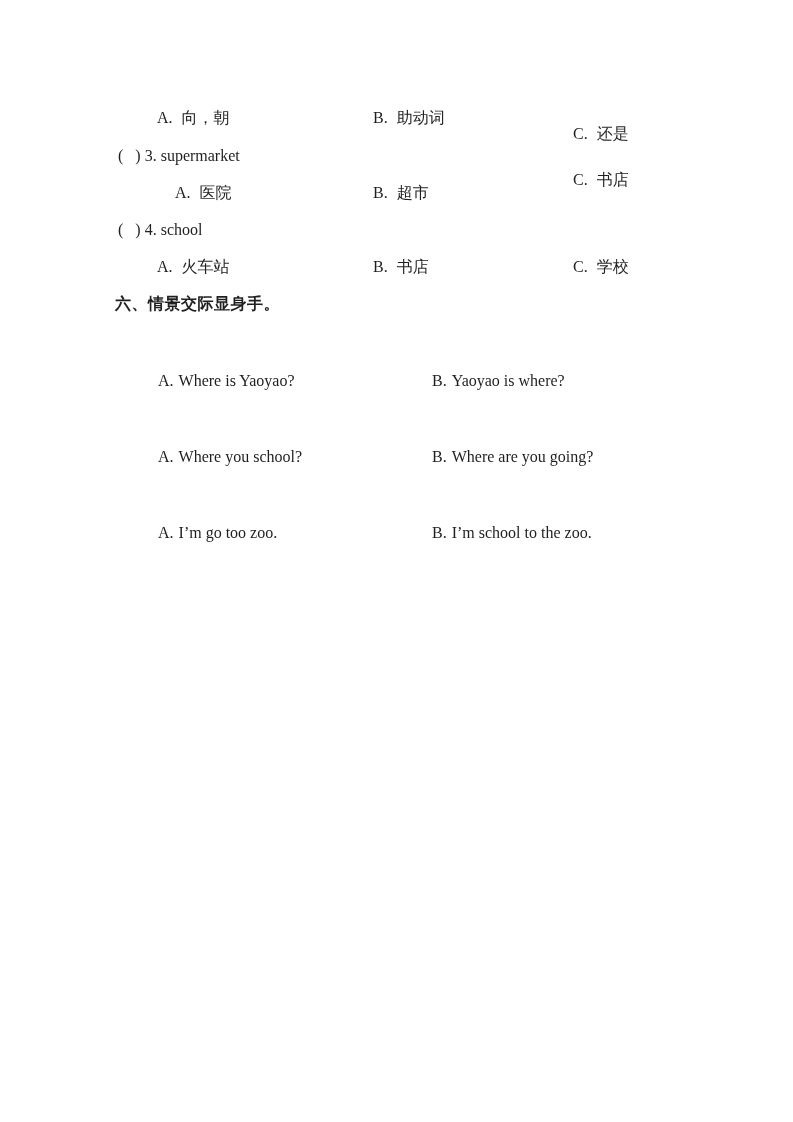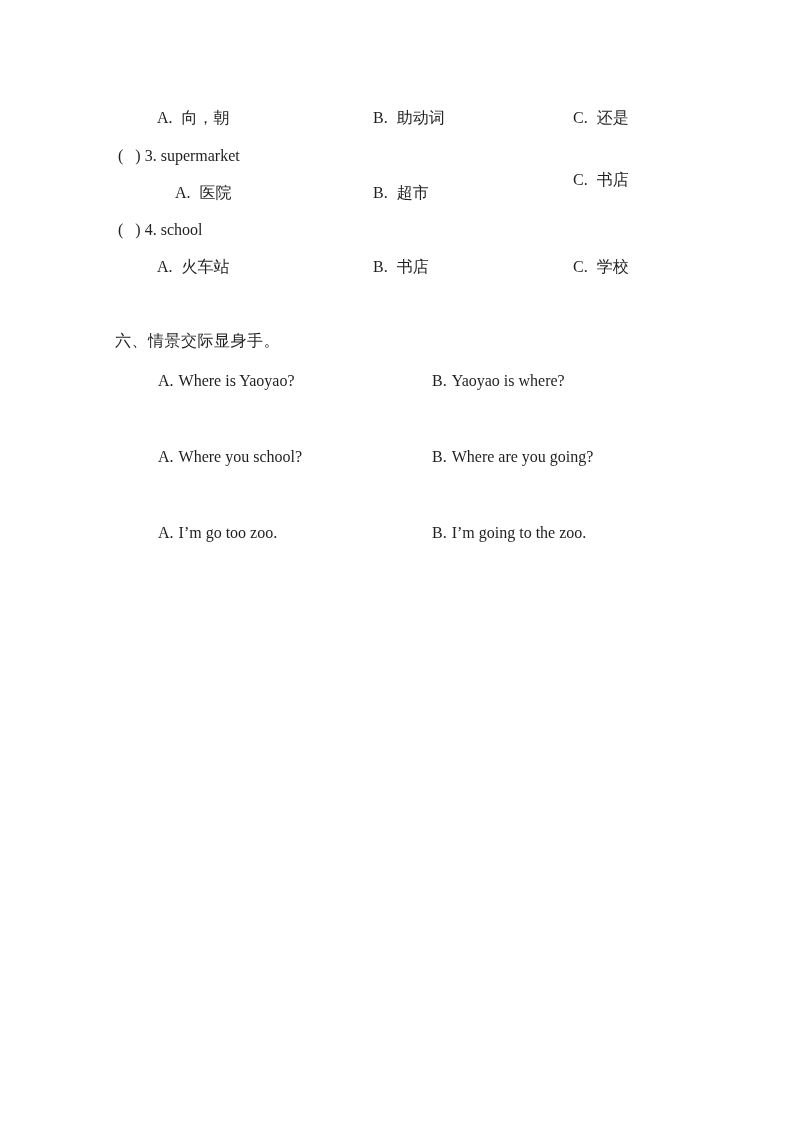--- a/index.html
+++ b/index.html
@@ -12,50 +12,49 @@
     color: #1f1f1f;
     font-size: 16px;
     overflow: hidden;
   }
   .abs {
     position: absolute;
     white-space: nowrap;
     line-height: 20px;
   }
   .section-title {
-    font-weight: normal;
+    font-weight: bold;
     letter-spacing: 0.5px;
-    margin-top: 37px;
   }
   .opt3 .optlabel { margin-right: 9px; }
   .opt2 .optlabel { margin-right: 5px; }
 </style>
 </head>
 <body>
 
 <div class="page">
 
   <span class="abs opt3" style="top:108px; left:157px"><span class="optlabel">A.</span><span class="opttext">向，朝</span></span>
   <span class="abs opt3" style="top:108px; left:373px"><span class="optlabel">B.</span><span class="opttext">助动词</span></span>
-  <span class="abs opt3" style="top:108px; left:573px"><span class="optlabel">C.</span><span class="opttext">还是</span></span>
+  <span class="abs opt3" style="top:124px; left:573px"><span class="optlabel">C.</span><span class="opttext">还是</span></span>
 
   <span class="abs" style="top:146px; left:118px">(&nbsp;&nbsp;&nbsp;) 3. supermarket</span>
   <span class="abs opt3" style="top:183px; left:175px"><span class="optlabel">A.</span><span class="opttext">医院</span></span>
   <span class="abs opt3" style="top:183px; left:373px"><span class="optlabel">B.</span><span class="opttext">超市</span></span>
   <span class="abs opt3" style="top:170px; left:573px"><span class="optlabel">C.</span><span class="opttext">书店</span></span>
 
   <span class="abs" style="top:220px; left:118px">(&nbsp;&nbsp;&nbsp;) 4. school</span>
   <span class="abs opt3" style="top:257px; left:157px"><span class="optlabel">A.</span><span class="opttext">火车站</span></span>
   <span class="abs opt3" style="top:257px; left:373px"><span class="optlabel">B.</span><span class="opttext">书店</span></span>
   <span class="abs opt3" style="top:257px; left:573px"><span class="optlabel">C.</span><span class="opttext">学校</span></span>
 
   <span class="abs section-title" style="top:294px; left:115px">六、情景交际显身手。</span>
 
   <span class="abs opt2" style="top:371px; left:158px"><span class="optlabel">A.</span><span class="opttext">Where is Yaoyao?</span></span>
   <span class="abs opt2" style="top:371px; left:432px"><span class="optlabel">B.</span><span class="opttext">Yaoyao is where?</span></span>
 
   <span class="abs opt2" style="top:447px; left:158px"><span class="optlabel">A.</span><span class="opttext">Where you school?</span></span>
   <span class="abs opt2" style="top:447px; left:432px"><span class="optlabel">B.</span><span class="opttext">Where are you going?</span></span>
 
   <span class="abs opt2" style="top:523px; left:158px"><span class="optlabel">A.</span><span class="opttext">I’m go too zoo.</span></span>
-  <span class="abs opt2" style="top:523px; left:432px"><span class="optlabel">B.</span><span class="opttext">I’m going to the zoo.</span></span>
+  <span class="abs opt2" style="top:523px; left:432px"><span class="optlabel">B.</span><span class="opttext">I’m school to the zoo.</span></span>
 
 </div>
 
 </body></html>

